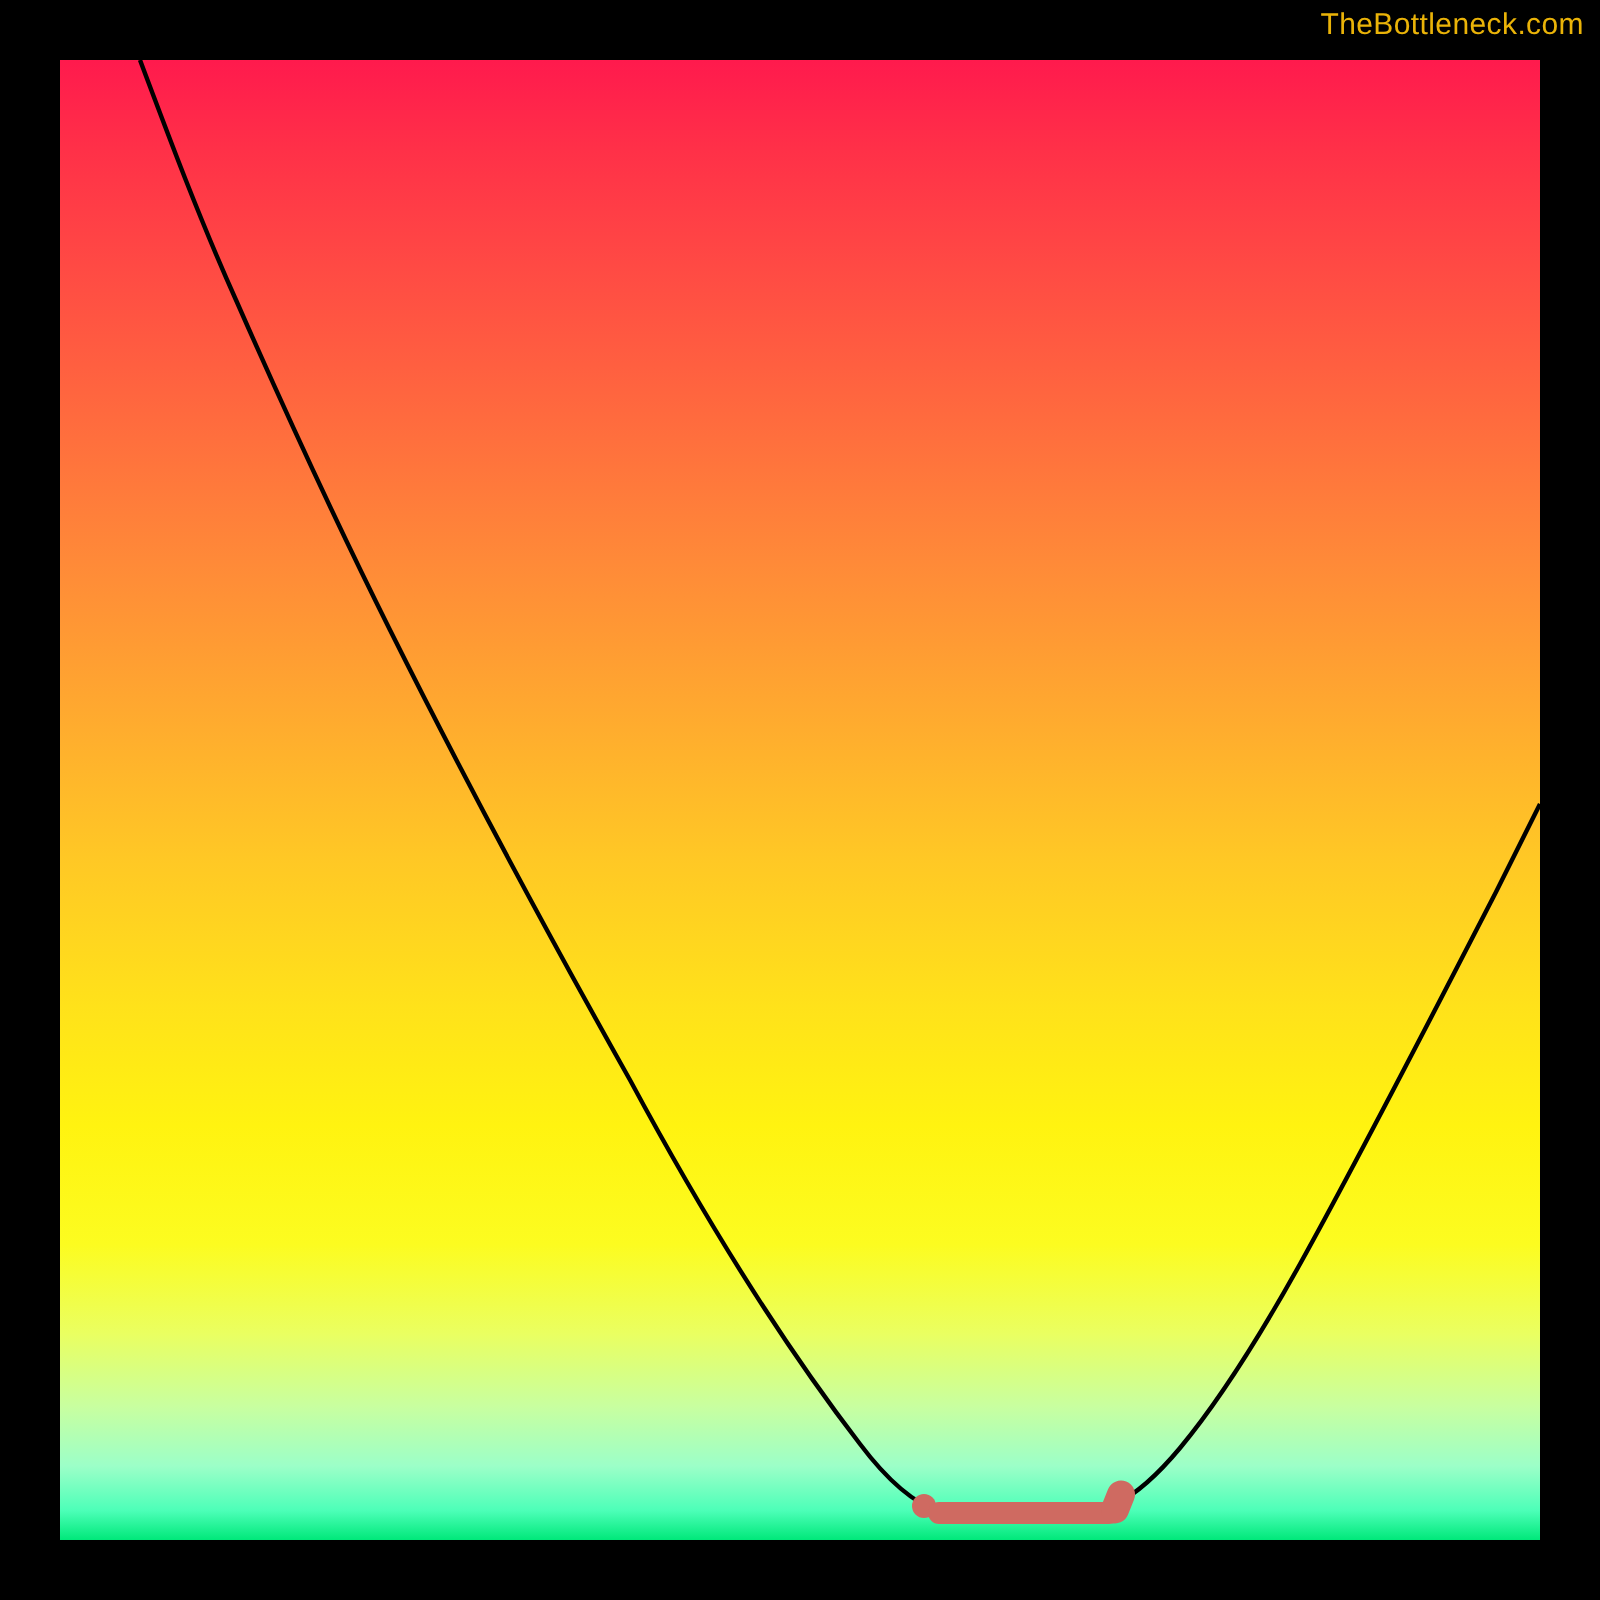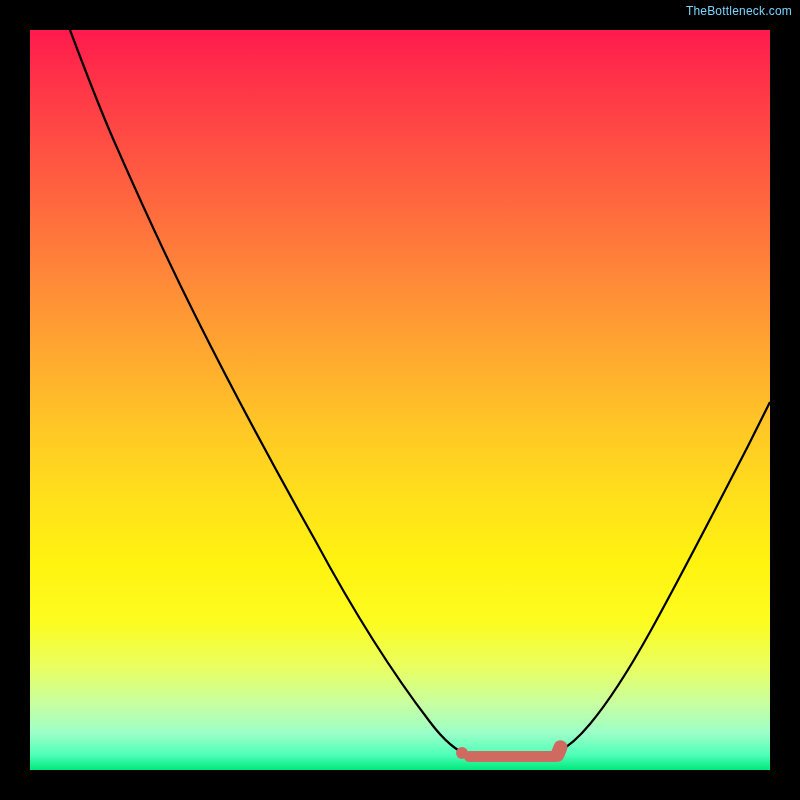--- a/index.html
+++ b/index.html
@@ -39,22 +39,22 @@
       #c8ffa0 91%,
       #9cffc8 95%,
       #4dffb8 98%,
       #00e87a 100%
     );
   }
   .watermark {
     position: absolute;
     top: 4px;
     right: 8px;
-    color: #7dd3fc;
-    font-size: 12px;
+    color: #eab308;
+    font-size: 15px;
     font-weight: 500;
     letter-spacing: 0.2px;
     user-select: none;
   }
   svg.curve {
     position: absolute;
     left: 0;
     top: 0;
     width: 740px;
     height: 740px;

